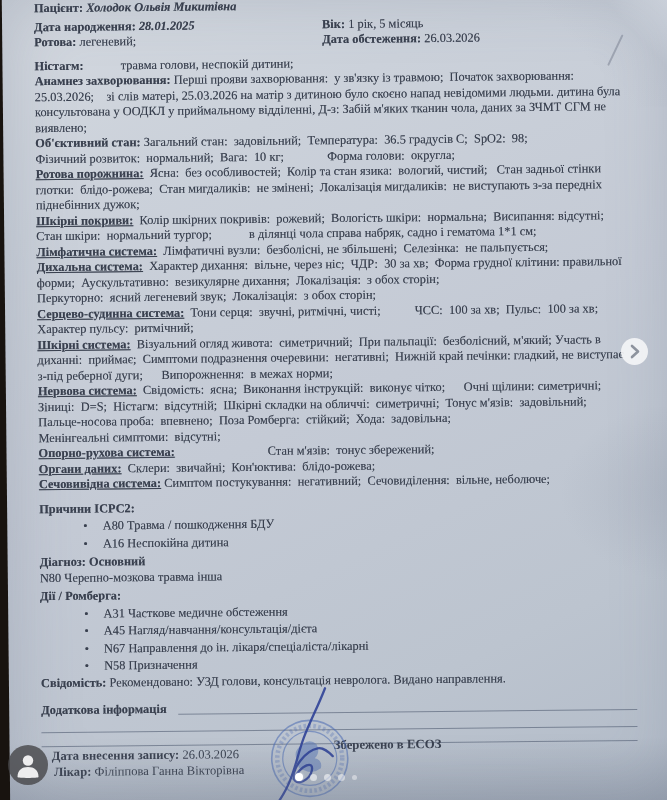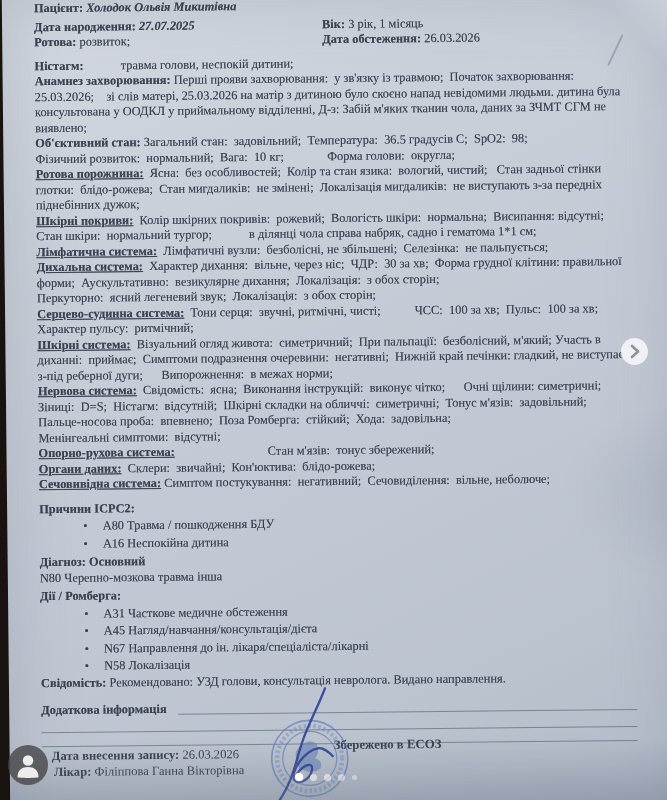--- a/index.html
+++ b/index.html
@@ -62,22 +62,22 @@
 </style>
 </head>
 <body>
 
 <div class="screen">
 
   <div class="paper">
 
     <div class="doc-body">
         <div class="para" style="margin-top: -4px;"><span class="b ">Пацієнт: </span><span class="b i">Холодок Ольвія Микитівна</span></div>
-        <div class="para row" style="margin-top: 3px;"><span class="cell-left" style="width: 288px;"><span class="b ">Дата народження: </span><span class="b i">27.07.2025</span></span><span><span class="b ">Вік: </span><span class="">3 рік, 1 місяць</span></span></div>
-        <div class="para row"><span class="cell-left" style="width: 288px;"><span class="b ">Ротова: </span><span class="">розвиток;</span></span><span><span class="b ">Дата обстеження: </span><span class="">26.03.2026</span></span></div>
+        <div class="para row" style="margin-top: 3px;"><span class="cell-left" style="width: 288px;"><span class="b ">Дата народження: </span><span class="b i">28.01.2025</span></span><span><span class="b ">Вік: </span><span class="">1 рік, 5 місяць</span></span></div>
+        <div class="para row"><span class="cell-left" style="width: 288px;"><span class="b ">Ротова: </span><span class="">легеневий;</span></span><span><span class="b ">Дата обстеження: </span><span class="">26.03.2026</span></span></div>
         <div class="para" style="margin-top: 8px;"><span class="b ">Ністагм:</span><span class="">            травма голови, неспокій дитини;</span></div>
         <div class="para"><span class="b ">Анамнез захворювання: </span><span class="">Перші прояви захворювання:  у зв'язку із травмою;  Початок захворювання:  25.03.2026;    зі слів матері, 25.03.2026 на матір з дитиною було скоєно напад невідомими людьми. дитина була консультована у ООДКЛ у приймальному відділенні, Д-з: Забій м'яких тканин чола, даних за ЗЧМТ СГМ не виявлено;</span></div>
         <div class="para"><span class="b ">Об'єктивний стан: </span><span class="">Загальний стан:  задовільний;  Температура:  36.5 градусів С;  SpO2:  98;</span></div>
         <div class="para"><span class="">Фізичний розвиток:  нормальний;  Вага:  10 кг;              Форма голови:  округла;</span></div>
         <div class="para"><span class="b u ">Ротова порожнина:</span><span class="">  Ясна:  без особливостей;  Колір та стан язика:  вологий, чистий;   Стан задньої стінки глотки:  блідо-рожева;  Стан мигдаликів:  не змінені;  Локалізація мигдаликів:  не виступають з-за передніх піднебінних дужок;</span></div>
         <div class="para"><span class="b u ">Шкірні покриви:</span><span class="">  Колір шкірних покривів:  рожевий;  Вологість шкіри:  нормальна;  Висипання: відсутні;       Стан шкіри:  нормальний тургор;            в ділянці чола справа набряк, садно і гематома 1*1 см;</span></div>
         <div class="para"><span class="b u ">Лімфатична система:</span><span class="">  Лімфатичні вузли:  безболісні, не збільшені;  Селезінка:  не пальпується;</span></div>
         <div class="para"><span class="b u ">Дихальна система:</span><span class="">  Характер дихання:  вільне, через ніс;  ЧДР:  30 за хв;  Форма грудної клітини: правильної форми;  Аускультативно:  везикулярне дихання;  Локалізація:  з обох сторін;</span></div>
         <div class="para"><span class="">Перкуторно:  ясний легеневий звук;  Локалізація:  з обох сторін;</span></div>
         <div class="para"><span class="b u ">Серцево-судинна система:</span><span class="">  Тони серця:  звучні, ритмічні, чисті;           ЧСС:  100 за хв;  Пульс:  100 за хв;  Характер пульсу:  ритмічний;</span></div>
@@ -89,21 +89,21 @@
         <div class="para"><span class="b u ">Сечовивідна система:</span><span class=""> Симптом постукування:  негативний;  Сечовиділення:  вільне, неболюче;</span></div>
         <div class="para" style="margin-top: 9px;"><span class="b ">Причини ICPC2:</span></div>
         <div class="para li" style="margin-top: 2px;"><span class="bullet">•</span><span class="">А80 Травма / пошкодження БДУ</span></div>
         <div class="para li" style="margin-top: 2px;"><span class="bullet">•</span><span class="">А16 Неспокійна дитина</span></div>
         <div class="para" style="margin-top: 3px;"><span class="b ">Діагноз: Основний</span></div>
         <div class="para"><span class="">N80 Черепно-мозкова травма інша</span></div>
         <div class="para" style="margin-top: 3px;"><span class="b ">Дії / Ромберга:</span></div>
         <div class="para li" style="margin-top: 2px;"><span class="bullet">•</span><span class="">А31 Часткове медичне обстеження</span></div>
         <div class="para li" style="margin-top: 2px;"><span class="bullet">•</span><span class="">А45 Нагляд/навчання/консультація/дієта</span></div>
         <div class="para li" style="margin-top: 2px;"><span class="bullet">•</span><span class="">N67 Направлення до ін. лікаря/спеціаліста/лікарні</span></div>
-        <div class="para li" style="margin-top: 2px;"><span class="bullet">•</span><span class="">N58 Локалізація</span></div>
+        <div class="para li" style="margin-top: 2px;"><span class="bullet">•</span><span class="">N58 Призначення</span></div>
         <div class="para" style="margin-top: 1px;"><span class="b ">Свідомість: </span><span class="">Рекомендовано: УЗД голови, консультація невролога. Видано направлення.</span></div>
         <div class="para labelline" style="margin-top: 12px;"><span><span class="b ">Додаткова інформація</span></span><span class="fill-line"></span></div>
         <div class="ruled"></div>
         <div class="ruled"></div>
       </div>
 
     <div class="f-record"><span class="b ">Дата внесення запису: </span><span class="">26.03.2026</span></div>
     <div class="f-doctor"><span class="b ">Лікар: </span><span class="">Філіппова Ганна Вікторівна</span></div>
     <div class="f-saved">Збережено в ЕСОЗ</div>
 

